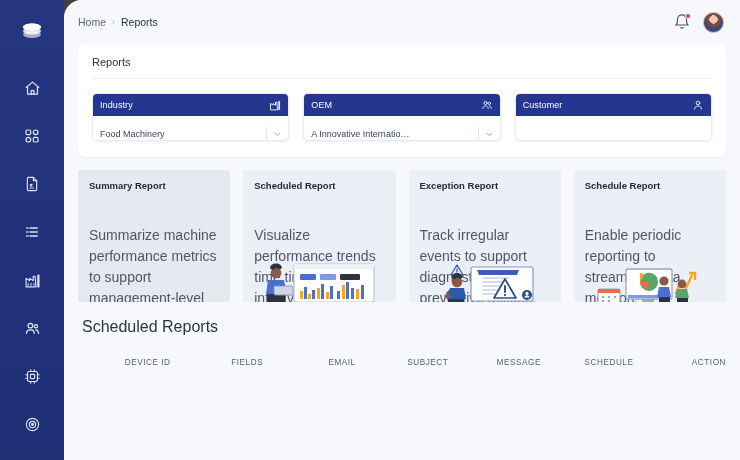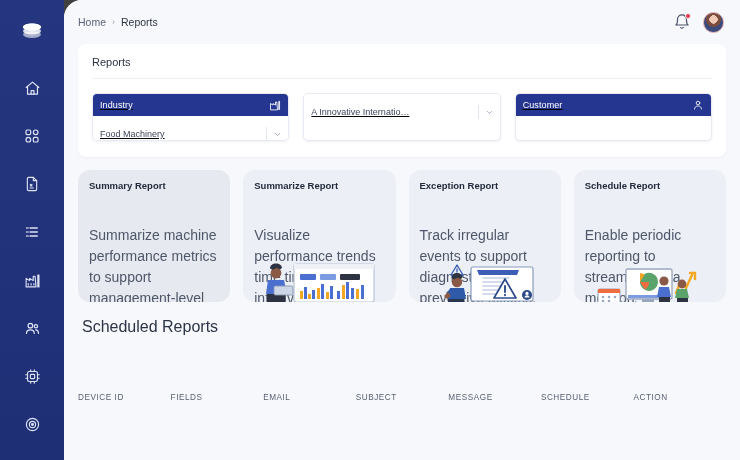--- a/index.html
+++ b/index.html
@@ -83,21 +83,21 @@
     border-radius: 8px;
     padding: 12px 14px 16px 14px;
     box-shadow: 0 1px 2px rgba(30,49,128,0.05);
   }
   .panel-title {
     font-size: 11px; color: #2b3445; font-weight: 400;
     padding-bottom: 10px;
     border-bottom: 1px solid #eef0f5;
     margin-bottom: 14px;
   }
-  .filters { display: flex; gap: 14px; text-decoration: underline; }
+  .filters { display: flex; gap: 14px; }
   .filter {
     flex: 1 1 0; min-width: 0;
     background: #ffffff;
     border: 1px solid #e7eaf1;
     border-radius: 5px;
     box-shadow: 0 1px 3px rgba(30,49,128,0.07);
     overflow: hidden;
   }
   .filter-head {
     background: #24368f;
@@ -127,44 +127,43 @@
     height: 14px;
     border-left: 1px solid #e3e7ef;
     display: flex; align-items: center; justify-content: center;
   }
 
   
   .cards { display: flex; gap: 13px; margin-top: 13px; }
   .card {
     flex: 1 1 0; min-width: 0;
     background: #eceff5;
-    border-radius: 12px;
+    border-radius: 2px;
     padding: 10px 11px 6px 11px;
     height: 132px;
     position: relative;
     overflow: hidden;
     cursor: pointer;
     display: flex; flex-direction: column;
   }
   .card.selected { background: #e6e9ef; }
   .card-title { font-size: 9.5px; font-weight: bold; color: #222b3d; margin-bottom: 5px; }
   .card-desc { font-size: 14px; line-height: 1.5; color: #4e5769; margin-top: 29px; }
   .card-art { margin-top: auto; height: 50px; position: relative; }
   .card-art svg { position: absolute; bottom: -2px; left: 50%; transform: translateX(-50%); }
 
   
   .sched-title { font-size: 16px; color: #2b3445; margin: 16px 0 0 4px; }
   .table { margin-top: 22px; width: 100%; }
   .thead { display: flex; }
   .th {
     flex: 1 1 0;
     font-size: 8.2px; letter-spacing: 0.55px;
-    color: #565f72; text-align: left;
+    color: #565f72; text-align: right;
     text-transform: uppercase;
-    margin-top: 35px;
   }
   .empty-row {
     margin-top: 18px; text-align: center;
     font-size: 8.8px; color: #6d7585;
   }
 </style>
 </head>
 <body>
 
 <div class="app">
@@ -299,20 +298,31 @@
               <span class="fv-text">Food Machinery</span>
               <span class="fv-caret">
                 <svg width="9" height="9" viewBox="0 0 24 24" fill="none" stroke="#9aa3b5" stroke-width="2.4" stroke-linecap="round" stroke-linejoin="round">
                     <path d="M6 9l6 6 6-6"></path>
                   </svg>
               </span>
             </div>
           </div>
 
           <div class="filter">
+            <div class="filter-head">
+              <span>OEM</span>
+              <span class="filter-head-icon">
+                <svg width="12" height="12" viewBox="0 0 24 24" fill="none" stroke="#ffffff" stroke-width="1.7" stroke-linecap="round" stroke-linejoin="round">
+                  <circle cx="9" cy="8" r="3.2"></circle>
+                    <path d="M3.5 19c0-3 2.5-5 5.5-5s5.5 2 5.5 5"></path>
+                  <circle cx="16.8" cy="8.8" r="2.4"></circle>
+                    <path d="M16.5 14c2.4.2 4 2.1 4 5"></path>
+                </svg>
+              </span>
+            </div>
             <div class="filter-value">
               <span class="fv-text">A Innovative Internatio…</span>
               <span class="fv-caret">
                 <svg width="9" height="9" viewBox="0 0 24 24" fill="none" stroke="#9aa3b5" stroke-width="2.4" stroke-linecap="round" stroke-linejoin="round">
                     <path d="M6 9l6 6 6-6"></path>
                   </svg>
               </span>
             </div>
           </div>
 
@@ -355,21 +365,21 @@
               <path d="M20 20c0-3.4 2.6-6 5.6-6s5.6 2.6 5.6 6-2.6 6-5.6 6S20 23.4 20 20z" fill="#4a3029"></path>
               <circle cx="25.6" cy="21" r="5" fill="#8a5a46"></circle>
               <path d="M19 28h13l3 12H16z" fill="#4a6fd0"></path>
               <path d="M17 40h17v12H17z" fill="#2d3340"></path>
               <path d="M31 31l6 2-1 4-6-2z" fill="#8a5a46"></path>
             </svg>
           </div>
         </div>
 
         <div class="card">
-          <div class="card-title">Summarize Report</div>
+          <div class="card-title">Scheduled Report</div>
           <div class="card-desc">Visualize performance trends time time using intuitive charts.</div>
           <div class="card-art">
             <svg width="118" height="50" viewBox="0 0 118 50">
               <rect x="34" y="3" width="80" height="38" rx="2" fill="#ffffff" stroke="#b9c4d8" stroke-width="1.2"></rect>
               <rect x="34" y="3" width="80" height="5" fill="#eef1f6"></rect>
               <rect x="40" y="13" width="16" height="6" rx="1" fill="#4a6fd0"></rect>
               <rect x="60" y="13" width="16" height="6" rx="1" fill="#7d9be0"></rect>
               <rect x="80" y="13" width="20" height="6" rx="1" fill="#2d3340"></rect>
               <g fill="#f5a623">
                 <rect x="40" y="30" width="3" height="8"></rect>

